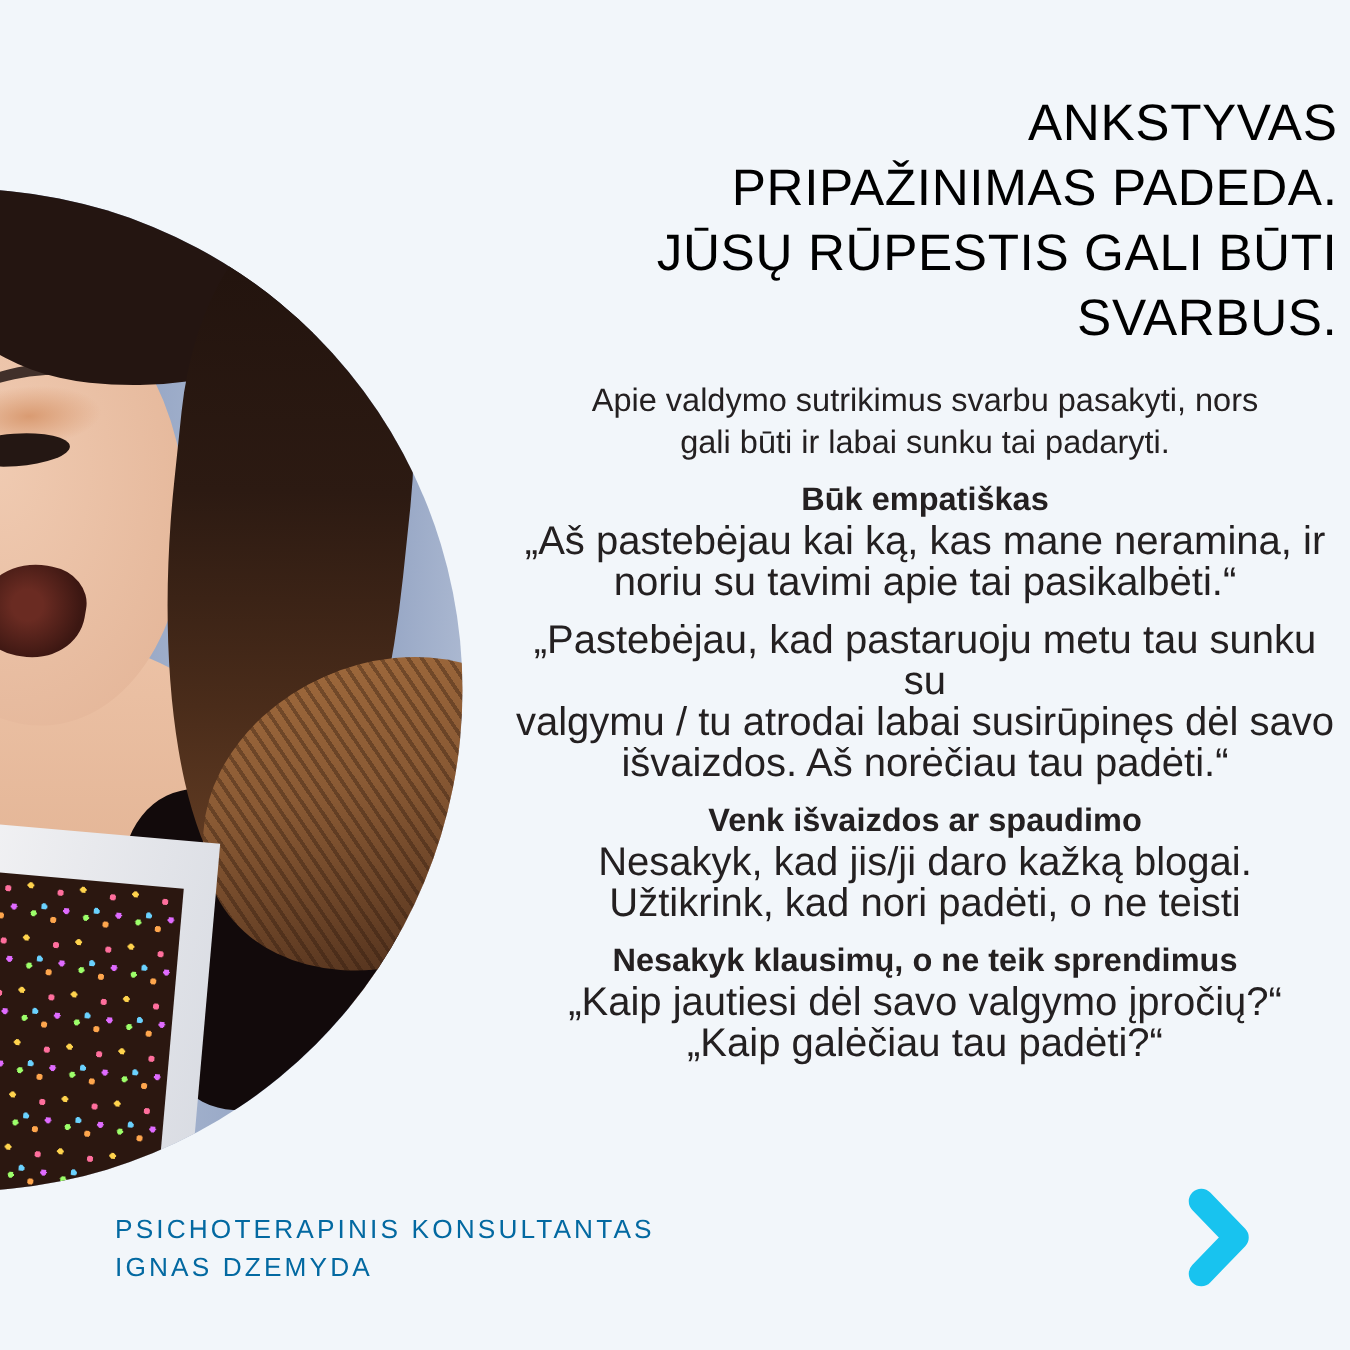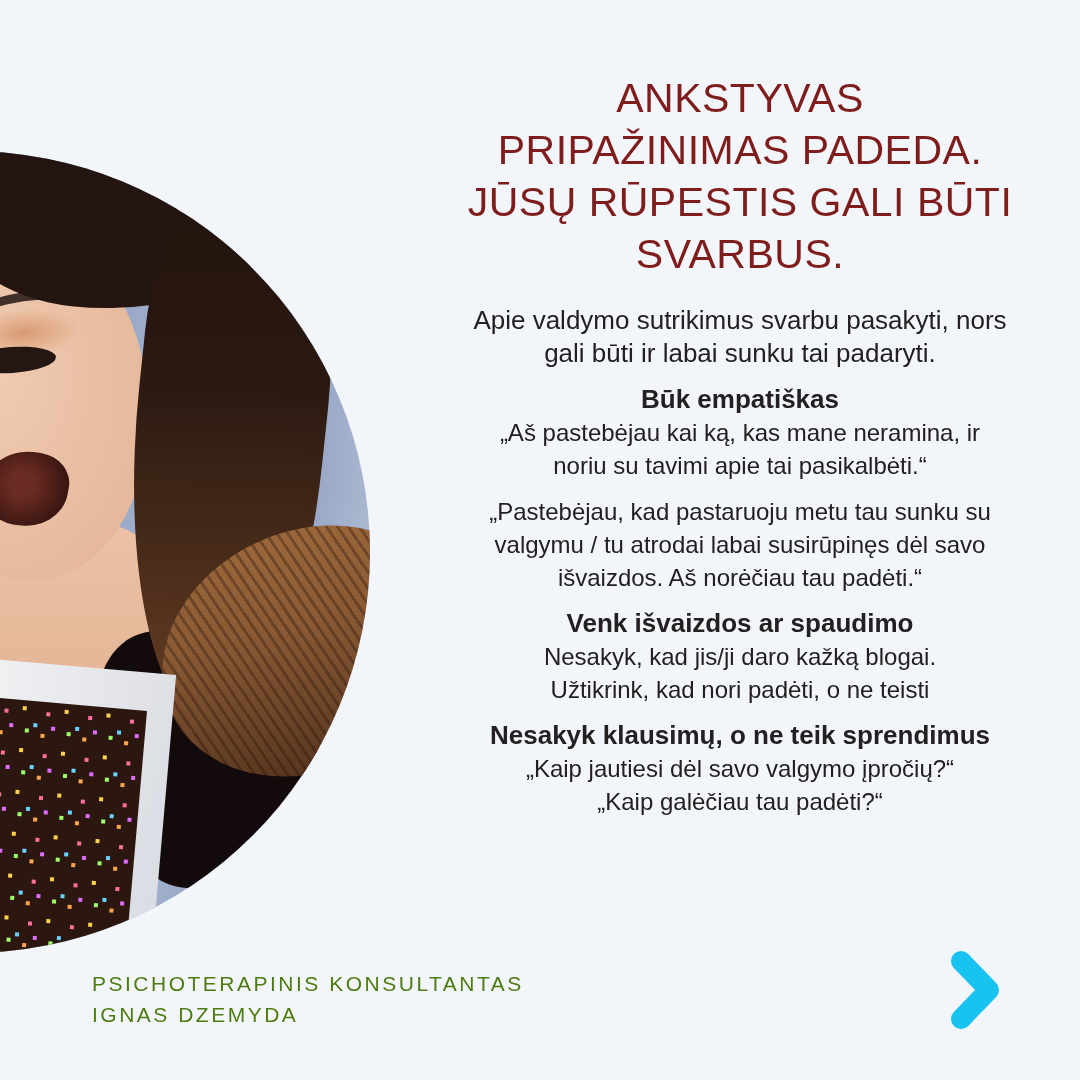--- a/index.html
+++ b/index.html
@@ -56,32 +56,32 @@
       radial-gradient(2.5px at 36px 26px, #e06bff 99%, rgba(0,0,0,0) 100%);
     background-size:42px 42px; }
 
   
   .content {
     position:absolute; left:410px; top:72px; width:660px;
     text-align:center;
   }
   .heading {
     font-size:41px; line-height:52px; font-weight:400;
-    letter-spacing:0.5px; color:#7f1d1d;
+    letter-spacing:0.5px; color:#000000;text-align:right;
   }
   .intro { margin-top:24px; font-size:26px; line-height:33px; }
   .section { margin-top:13px; }
   .section-title { font-size:26px; line-height:33px; font-weight:700; }
-  .section-body  { font-size:24px; line-height:33px; }
+  .section-body  { font-size:32px; line-height:33px; }
 
   
   .footer {
     position:absolute; left:92px; top:968px;
     font-size:21px; line-height:31px; letter-spacing:2.5px;
-    color:#4d7c0f;
+    color:#0369a1;
   }
   .next-arrow { position:absolute; left:948px; top:949px; width:54px; height:82px; cursor:pointer; }
 </style>
 </head>
 <body>
 
 <div class="photo-circle">
   <div class="curtain"></div>
   <div class="bed"></div>
   <div class="chest"></div>

